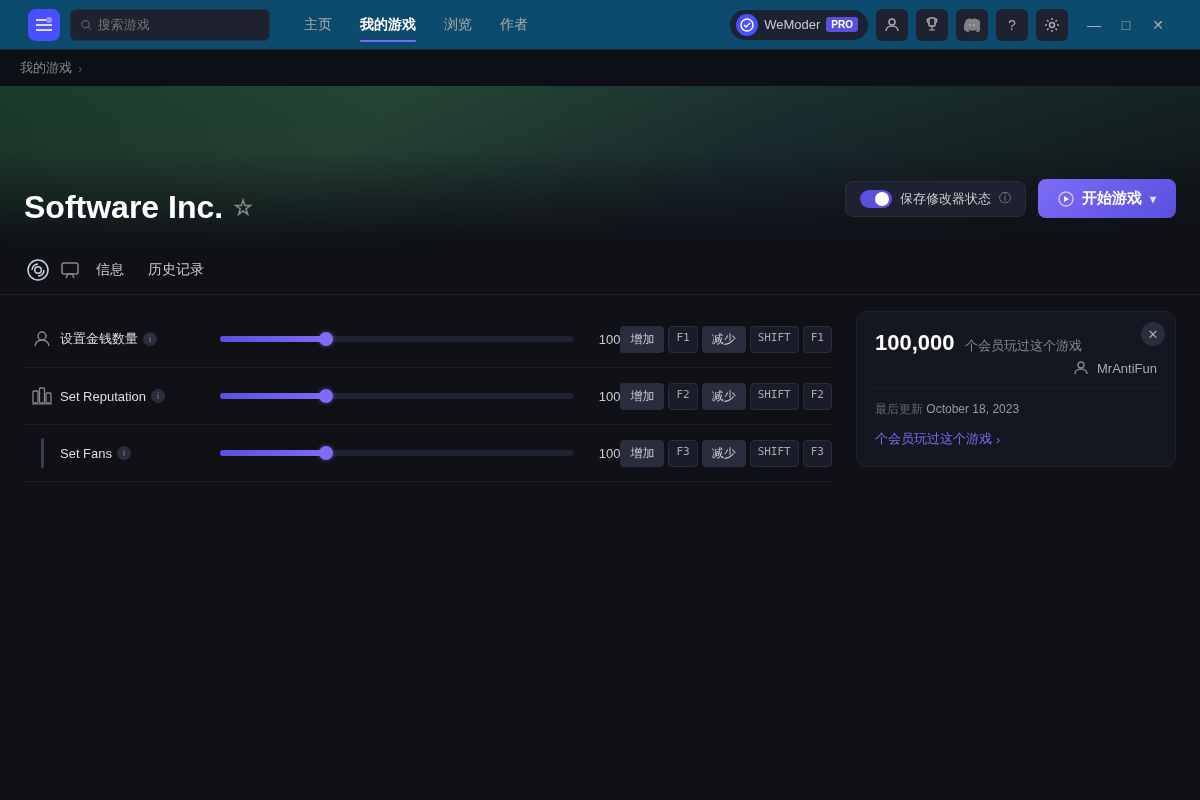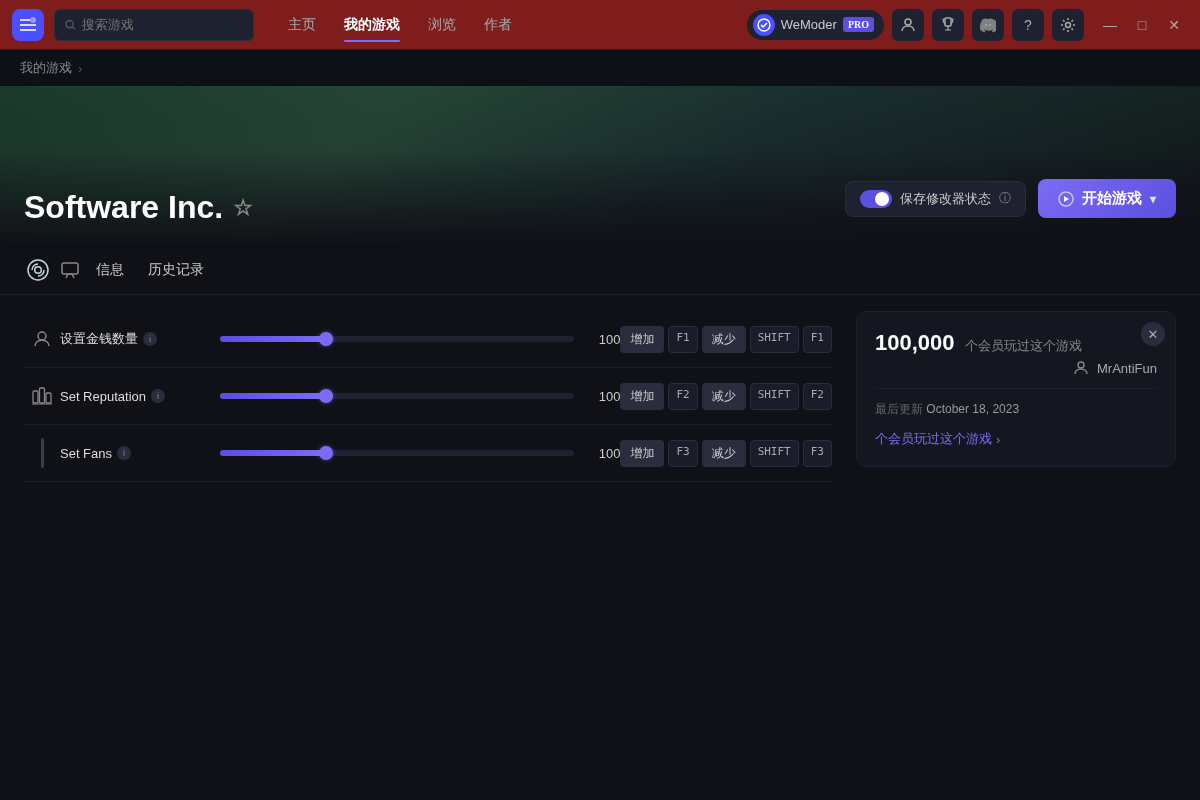--- a/index.html
+++ b/index.html
@@ -11,22 +11,22 @@
       color: #e0e0e0;
       overflow: hidden;
       position: relative;
     }
 
     
     .title-bar {
       display: flex;
       align-items: center;
       height: 50px;
-      background: #7f1d1d;
-      padding: 0 12px;
+      background: #0c4a6e;
+      padding: 0 28px;
       border-bottom: 1px solid #1e2030;
       position: relative;
       z-index: 10;
     }
     .logo {
       width: 32px;
       height: 32px;
       background: #4a4fff;
       border-radius: 8px;
       display: flex;
@@ -106,21 +106,20 @@
       justify-content: center;
     }
     .wemodder-name { font-size: 13px; color: #ccc; }
     .pro-badge {
       background: #5a4fdf;
       color: #fff;
       font-size: 10px;
       font-weight: 700;
       padding: 2px 5px;
       border-radius: 3px;
-      font-family: Liberation Serif, serif;
     }
     .icon-btn {
       width: 32px;
       height: 32px;
       background: #1e2130;
       border-radius: 6px;
       display: flex;
       align-items: center;
       justify-content: center;
       cursor: pointer;

